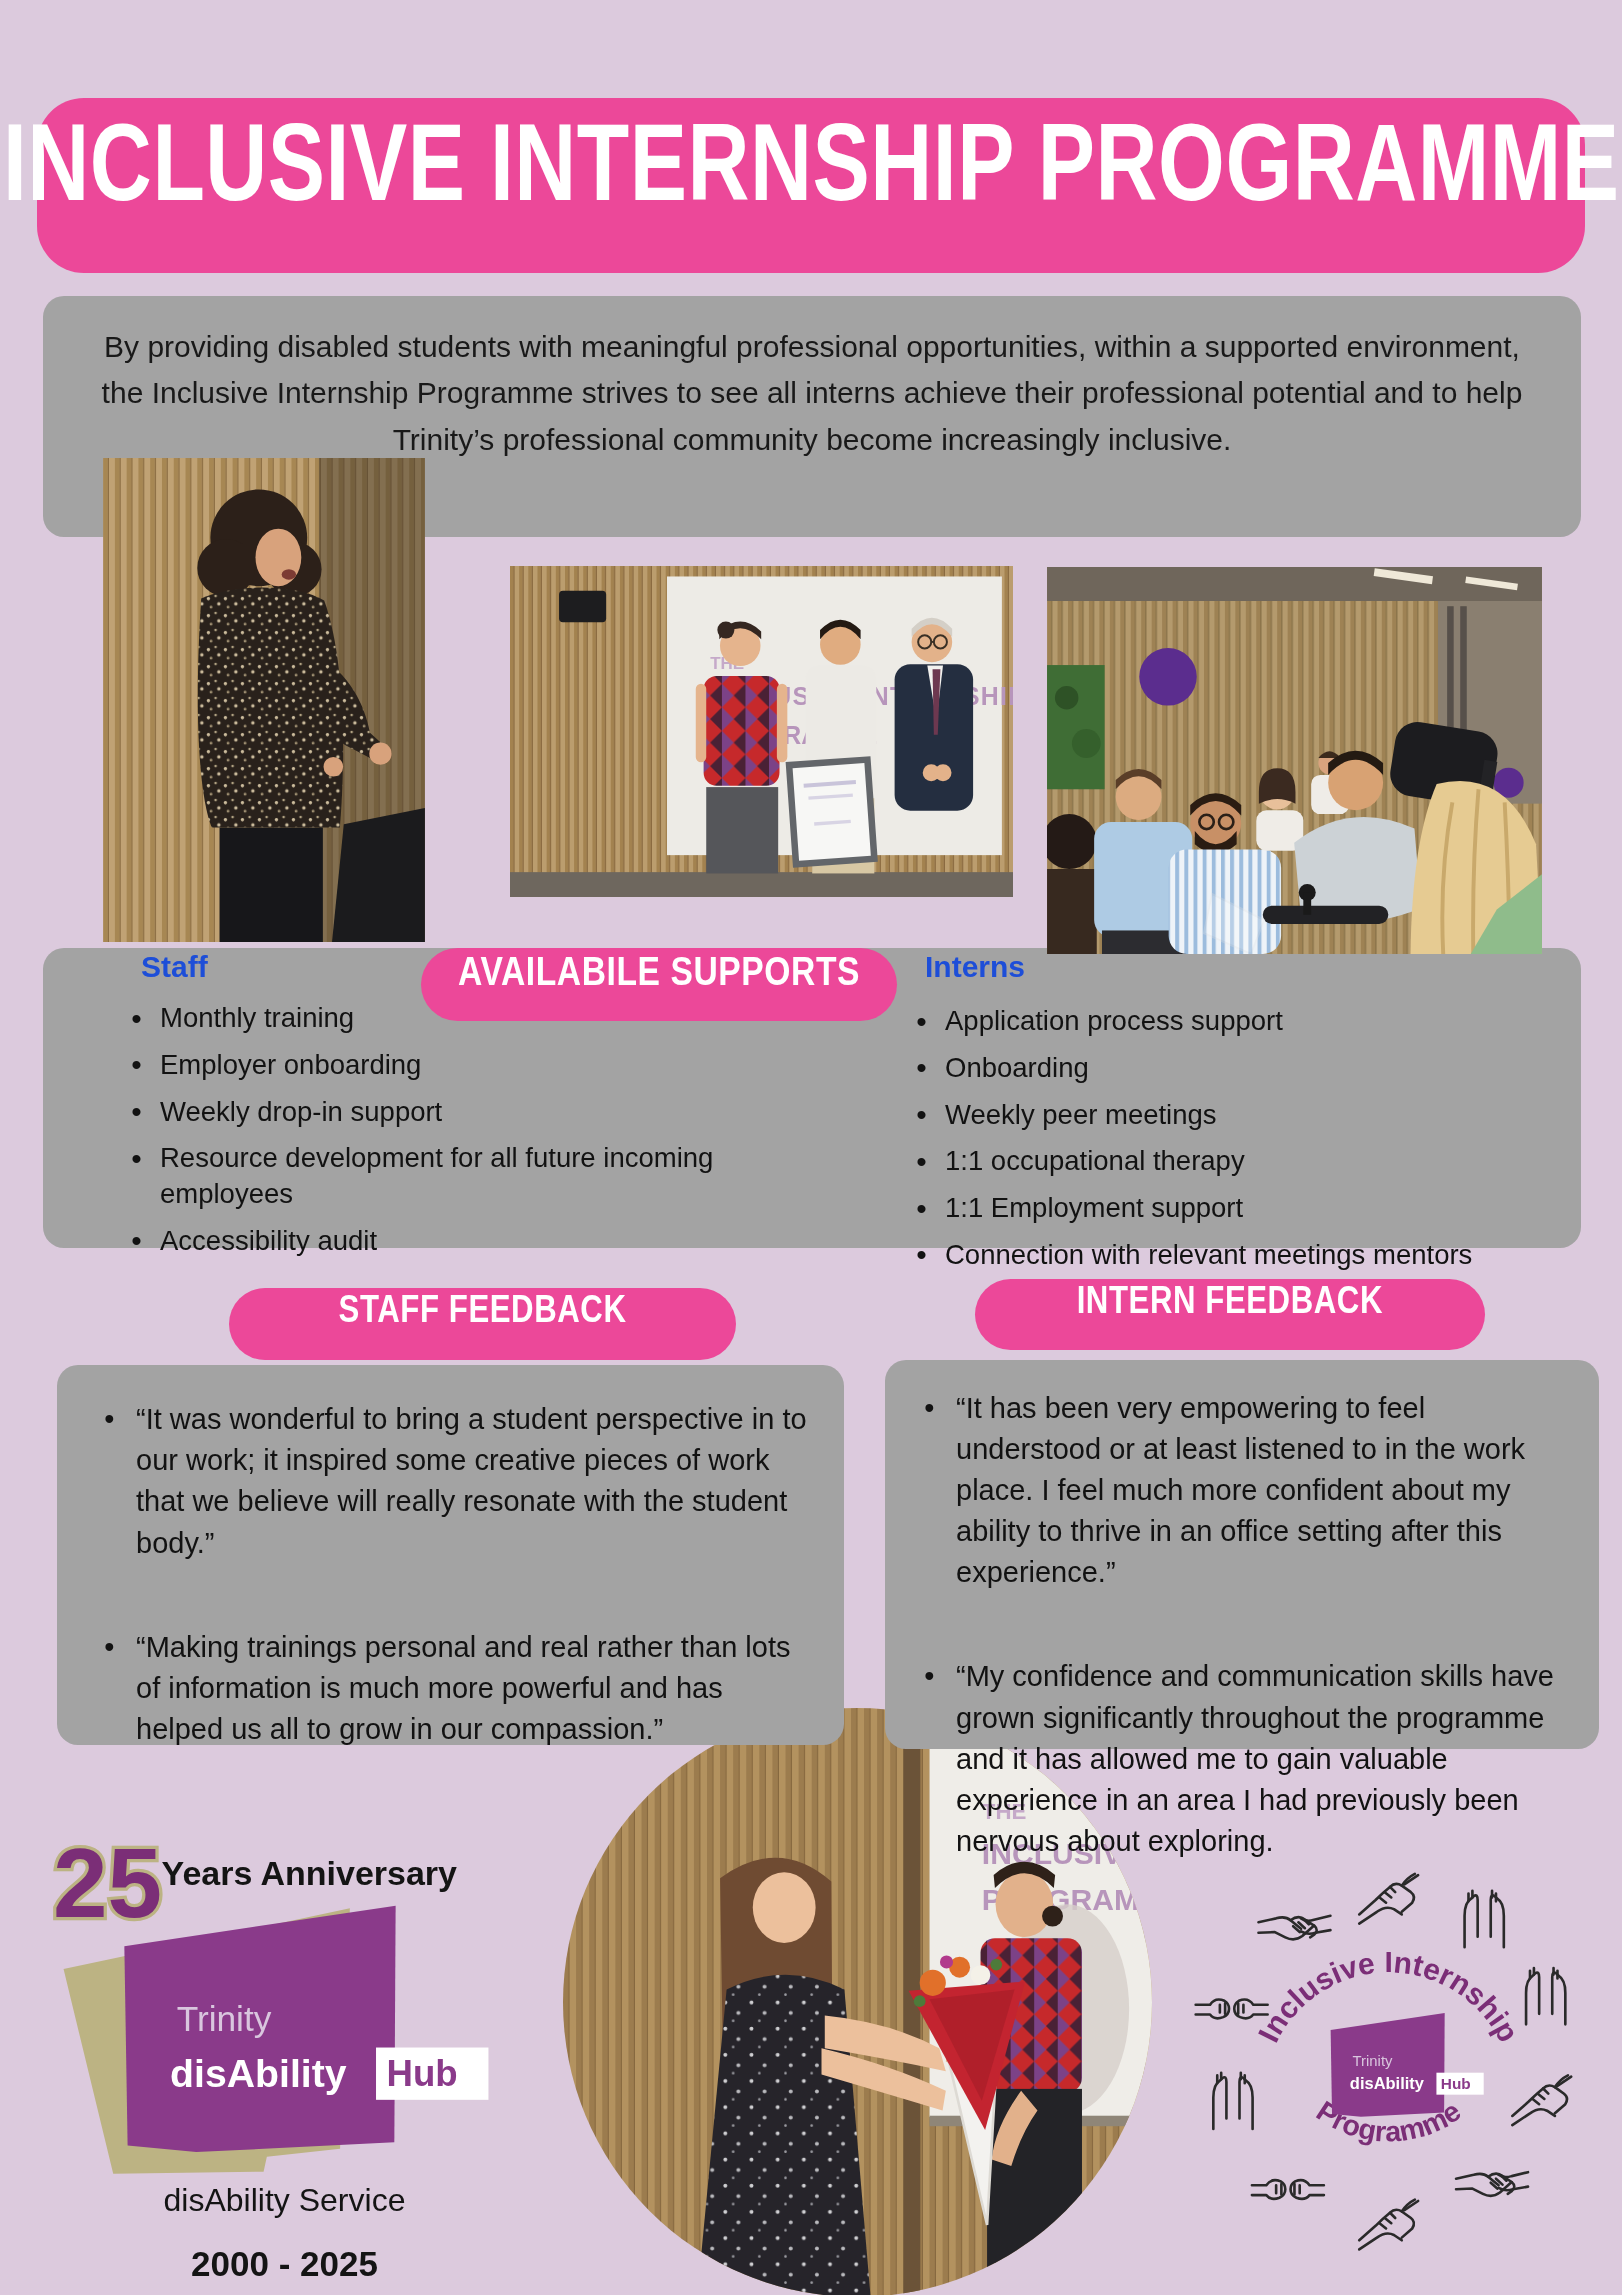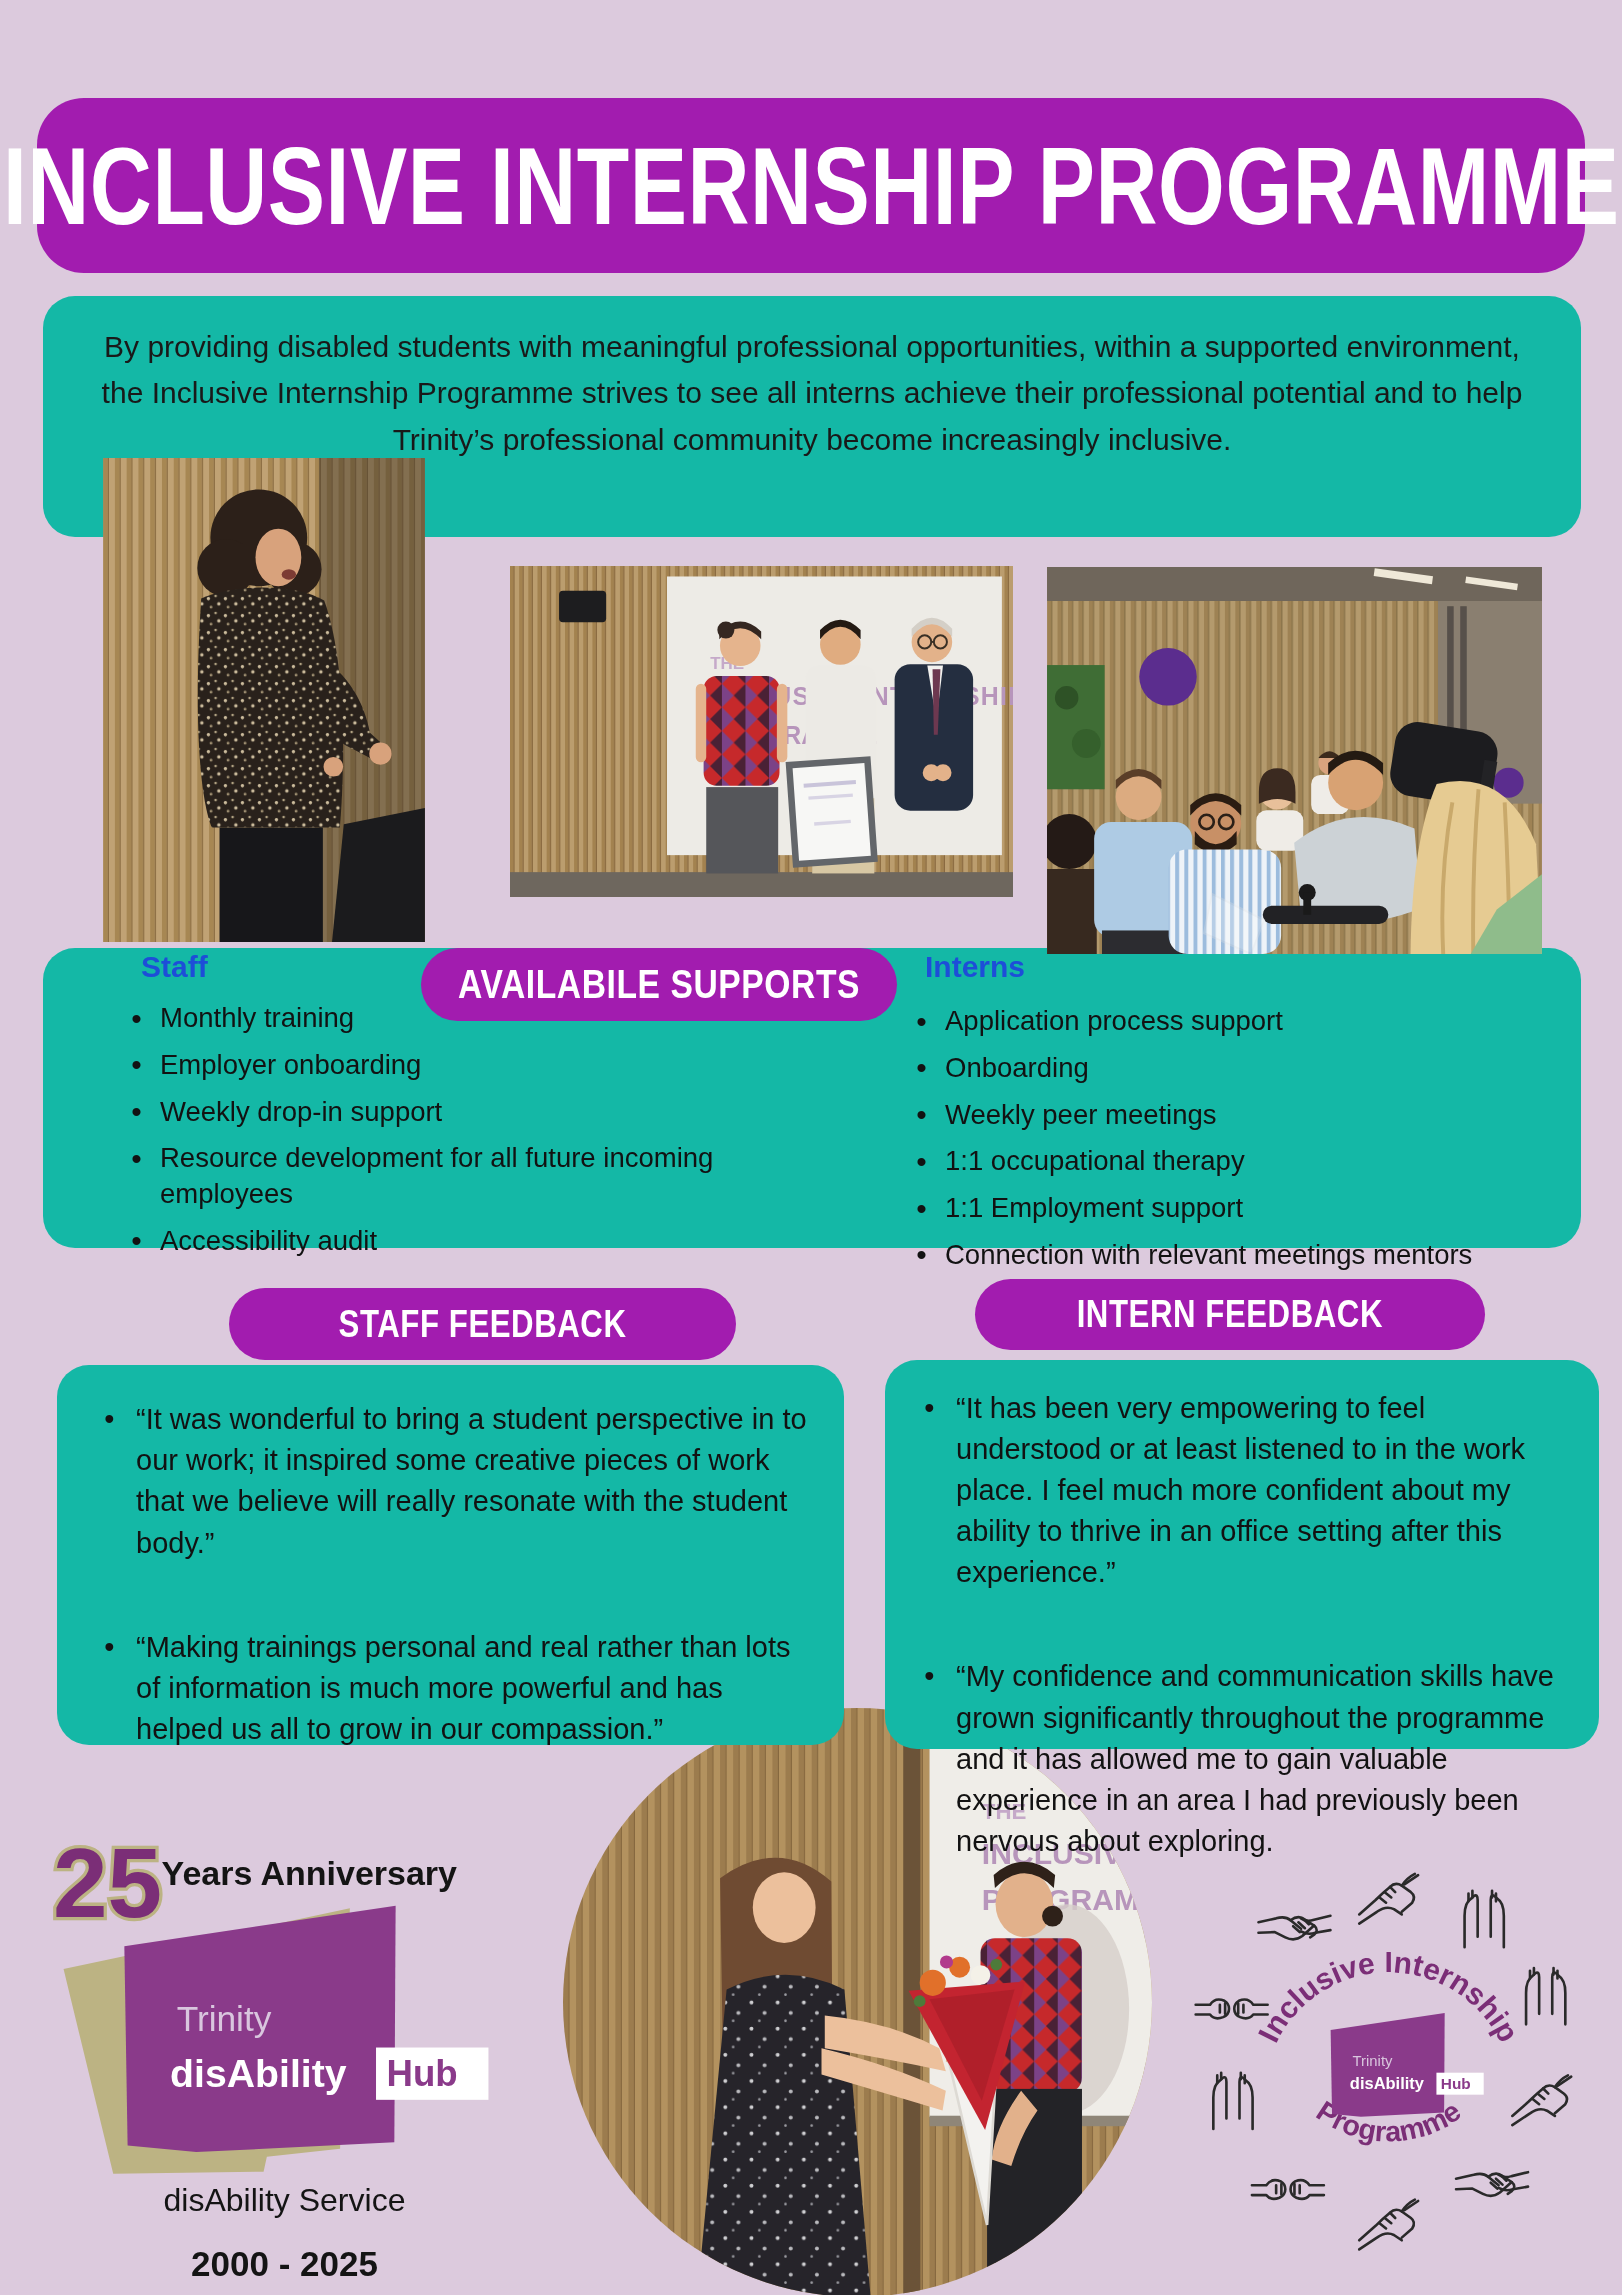--- a/index.html
+++ b/index.html
@@ -3,27 +3,27 @@
 <meta charset="utf-8">
 <style>
   html,body{margin:0;padding:0;background:#efe7ef;}
   #page{
     position:relative;width:1623px;height:2295px;margin:0 auto;
     background:#DCCADD;overflow:hidden;
     font-family:"Liberation Sans", sans-serif;color:#141414;
   }
   .abs{position:absolute;}
   .pill{
-    background:#a21caf;border-radius:131px;display:flex;align-items:center;justify-content:center;
+    background:#ec4899;border-radius:131px;display:flex;align-items:flex-start;justify-content:center;
   }
   .pill-label{
     color:#ffffff;font-weight:800;letter-spacing:0.7px;white-space:nowrap;
     transform:scaleX(.82);transform-origin:center;
   }
-  .card{background:#14b8a6;border-radius:32px;}
+  .card{background:#a3a3a3;border-radius:21px;}
   
   #title-banner{left:37px;top:98px;width:1548px;height:175px;border-radius:47px;}
   #title-banner .pill-label{font-size:110px;transform:scaleX(.78);}
   
   #intro-card{left:43px;top:296px;width:1538px;height:241px;z-index:1;}
   #intro-text{
     position:absolute;left:49px;right:49px;top:27.5px;
     font-size:30px;line-height:1.56;text-align:center;color:#191919;
   }
   

